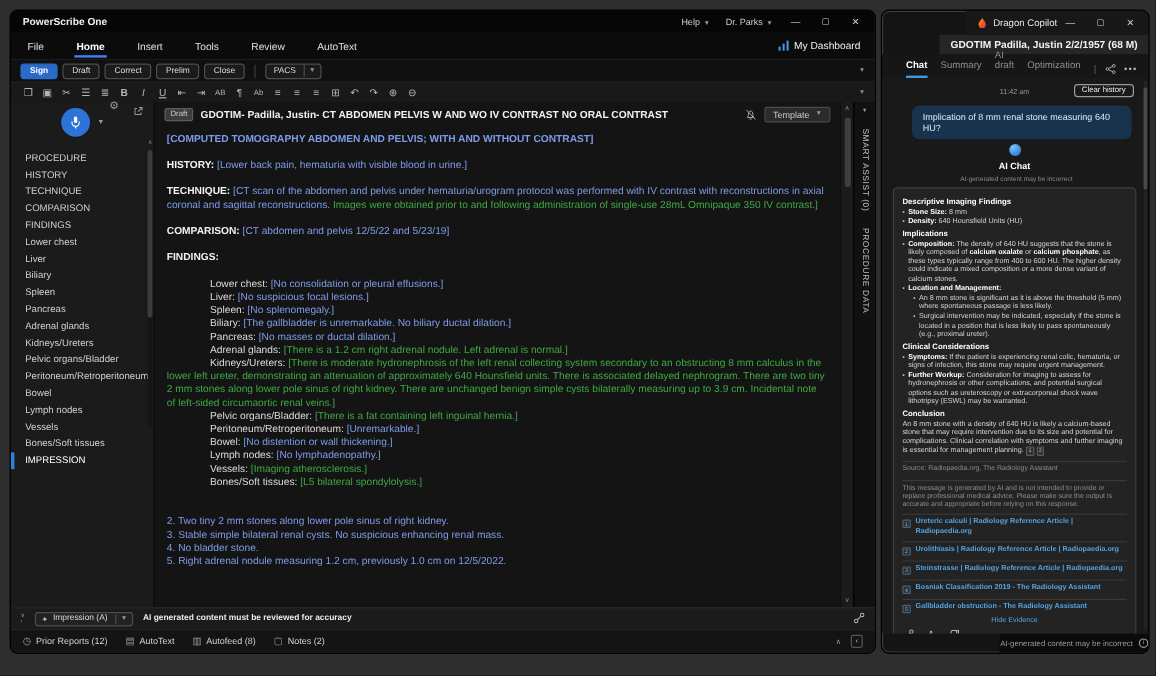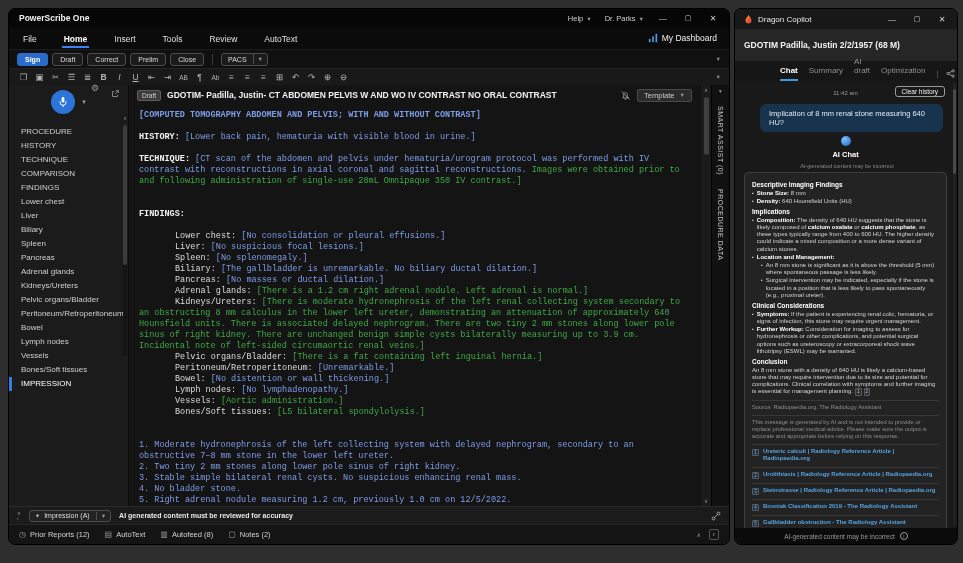--- a/index.html
+++ b/index.html
@@ -1,20 +1,20 @@
 <!DOCTYPE html>
 <html><head>
 <meta charset="utf-8">
 <style>
   * { margin:0; padding:0; box-sizing:border-box; }
   html,body { width:963px; height:563px; overflow:hidden; }
   body { background:#2e2e2e; font-family:"Liberation Sans", sans-serif; position:relative; color:#ddd; }
   .win { position:absolute; top:8px; background:#0c0c0c; border-radius:7px; overflow:hidden; display:flex; flex-direction:column; border:1px solid #000; box-shadow:0 0 0 1px #3a3a3a inset; }
   .win-main { left:8px; width:722px; height:537px; }
-  .win-cop  { left:734px; width:224px; height:537px; background:#141414; }
+  .win-cop  { left:734px; width:224px; height:537px; background:#141414;align-items:flex-end; }
 
   
   .titlebar { height:18px; display:flex; align-items:center; padding:0 10px; background:#060606; flex:none; }
   .titlebar .app-title { font-size:8.5px; font-weight:bold; color:#f0f0f0; }
   .tb-right { margin-left:auto; display:flex; align-items:center; gap:13px; font-size:7.5px; color:#cfcfcf; }
   .chev { font-size:5.5px; color:#999; margin-left:3px; }
   .winbtn { font-size:8px; color:#cfcfcf; width:12px; text-align:center; }
   .winbtn.max { font-size:7px; }
 
   
@@ -54,21 +54,21 @@
   .side-scroll .thumb { width:4px; height:140px; background:#3c3c3c; border-radius:2px; }
   .side-scroll-up { position:absolute; right:1px; top:30px; font-size:5px; color:#888; }
 
   .editor { flex:1; min-width:0; display:flex; flex-direction:column; background:#141414; }
   .report-header { height:20px; flex:none; display:flex; align-items:center; gap:6px; padding:0 8px; }
   .draft-chip { font-size:6.5px; color:#cfcfcf; background:#3d3d3d; border:1px solid #5d5d5d; border-radius:2px; padding:1px 4px; flex:none; }
   .report-title { font-size:8.5px; font-weight:bold; color:#f2f2f2; white-space:nowrap; overflow:hidden; }
   .header-right { margin-left:auto; display:flex; align-items:center; gap:6px; flex:none; }
   .template-btn { display:flex; align-items:center; gap:5px; font-size:7.5px; color:#c9c9c9; background:#2b2b2b; border:1px solid #4a4a4a; border-radius:2px; padding:1px 6px; }
   .doc { flex:1; padding:5px 12px 4px 10px; font-size:8.5px; line-height:11px; overflow:hidden; }
-  .doc-line { min-height:11px;font-family:Liberation Mono, monospace; }
+  .doc-line { min-height:11px; }
   .seg-w  { color:#dcdcdc;padding-left:36px; }
   .seg-wb { color:#f2f2f2; font-weight:bold; }
   .seg-bl { color:#7d9ce8; }
   .seg-blb{ color:#7d9ce8; font-weight:bold; }
   .seg-g  { color:#3fa944; }
 
   .vscroll { width:11px; flex:none; background:#1b1b1b; border-left:1px solid #101010; display:flex; flex-direction:column; align-items:center; padding:2px 0; }
   .vscroll .arrow { font-size:5.5px; color:#8a8a8a; }
   .vscroll .thumb { width:5px; height:58px; background:#3f3f3f; border-radius:3px; margin:4px 0; }
   .vscroll .track { flex:1; }
@@ -89,21 +89,21 @@
   .bottombar { height:20px; flex:none; display:flex; align-items:center; gap:15px; padding:0 10px; background:#141414; border-top:1px solid #262626; }
   .btab { display:flex; align-items:center; gap:4px; font-size:7.5px; color:#d2d2d2; }
   .btab .ticon { font-size:8px; color:#9a9a9a; }
   .bottom-right { margin-left:auto; display:flex; align-items:center; gap:8px; }
   .collapse-up { font-size:6px; color:#999; }
   .collapse-box { border:1px solid #555; border-radius:2px; font-size:6.5px; color:#bbb; padding:1px 3px; }
 
   
   .cop-title { height:20px; flex:none; display:flex; align-items:center; gap:5px; padding:0 9px; background:#181818; }
   .cop-title .t { font-size:8px; color:#e8e8e8; }
-  .cop-patient { height:32px; flex:none; background:#262626; display:flex; align-items:center; padding:0 9px; font-size:8.5px; font-weight:bold; color:#f2f2f2; }
+  .cop-patient { height:16px; flex:none; background:#262626; display:flex; align-items:center; padding:0 9px; font-size:8.5px; font-weight:bold; color:#f2f2f2; }
   .cop-tabs { height:20px; flex:none; display:flex; align-items:flex-end; gap:11px; padding:0 9px; background:#161616; }
   .cop-tab { font-size:8px; color:#8f8f8f; padding-bottom:4px; border-bottom:2px solid transparent; }
   .cop-tab.active { color:#fff; font-weight:bold; border-bottom-color:#3f9ae0; }
   .cop-tabs-right { margin-left:auto; display:flex; align-items:center; gap:7px; padding-bottom:3px; }
   .cop-tabs-right .bar { color:#666; font-size:8px; }
   .cop-tabs-right .more { color:#b5b5b5; font-size:8px; letter-spacing:1px; }
 
   .cop-chat { flex:1; min-height:0; background:#191919; padding:5px 10px 2px 9px; position:relative; overflow:hidden; }
   .chat-scroll { position:absolute; right:1px; top:2px; bottom:2px; width:3px; background:#222; border-radius:2px; }
   .chat-scroll .thumb { width:3px; height:85px; background:#4a4a4a; border-radius:2px; margin-top:6px; }
@@ -278,39 +278,39 @@
           </div>
         </div>
       </div>
       <div class="doc" id="doc">
           <div class="doc-line"><span class="seg-blb">[COMPUTED TOMOGRAPHY ABDOMEN AND PELVIS; WITH AND WITHOUT CONTRAST]</span></div>
           <div class="doc-line">&nbsp;</div>
           <div class="doc-line"><span class="seg-wb">HISTORY: </span><span class="seg-bl">[Lower back pain, hematuria with visible blood in urine.]</span></div>
           <div class="doc-line">&nbsp;</div>
           <div class="doc-line"><span class="seg-wb">TECHNIQUE: </span><span class="seg-bl">[CT scan of the abdomen and pelvis under hematuria/urogram protocol was performed with IV contrast with reconstructions in axial coronal and sagittal reconstructions. </span><span class="seg-g">Images were obtained prior to and following administration of single-use 28mL Omnipaque 350 IV contrast.]</span></div>
           <div class="doc-line">&nbsp;</div>
+          <div class="doc-line"><span class="seg-wb">COMPARISON: </span><span class="seg-bl">[CT abdomen and pelvis 12/5/22 and 5/23/19]</span></div>
           <div class="doc-line">&nbsp;</div>
           <div class="doc-line"><span class="seg-wb">FINDINGS:</span></div>
           <div class="doc-line">&nbsp;</div>
           <div class="doc-line"><span class="seg-w">Lower chest: </span><span class="seg-bl">[No consolidation or pleural effusions.]</span></div>
           <div class="doc-line"><span class="seg-w">Liver: </span><span class="seg-bl">[No suspicious focal lesions.]</span></div>
           <div class="doc-line"><span class="seg-w">Spleen: </span><span class="seg-bl">[No splenomegaly.]</span></div>
           <div class="doc-line"><span class="seg-w">Biliary: </span><span class="seg-bl">[The gallbladder is unremarkable. No biliary ductal dilation.]</span></div>
           <div class="doc-line"><span class="seg-w">Pancreas: </span><span class="seg-bl">[No masses or ductal dilation.]</span></div>
           <div class="doc-line"><span class="seg-w">Adrenal glands: </span><span class="seg-g">[There is a 1.2 cm right adrenal nodule. Left adrenal is normal.]</span></div>
           <div class="doc-line"><span class="seg-w">Kidneys/Ureters: </span><span class="seg-g">[There is moderate hydronephrosis of the left renal collecting system secondary to an obstructing 8 mm calculus in the lower left ureter, demonstrating an attenuation of approximately 640 Hounsfield units. There is associated delayed nephrogram. There are two tiny 2 mm stones along lower pole sinus of right kidney. There are unchanged benign simple cysts bilaterally measuring up to 3.9 cm. Incidental note of left-sided circumaortic renal veins.]</span></div>
           <div class="doc-line"><span class="seg-w">Pelvic organs/Bladder: </span><span class="seg-g">[There is a fat containing left inguinal hernia.]</span></div>
           <div class="doc-line"><span class="seg-w">Peritoneum/Retroperitoneum: </span><span class="seg-bl">[Unremarkable.]</span></div>
           <div class="doc-line"><span class="seg-w">Bowel: </span><span class="seg-bl">[No distention or wall thickening.]</span></div>
           <div class="doc-line"><span class="seg-w">Lymph nodes: </span><span class="seg-bl">[No lymphadenopathy.]</span></div>
-          <div class="doc-line"><span class="seg-w">Vessels: </span><span class="seg-g">[Aortic administration.]</span></div>
+          <div class="doc-line"><span class="seg-w">Vessels: </span><span class="seg-g">[Imaging atherosclerosis.]</span></div>
           <div class="doc-line"><span class="seg-w">Bones/Soft tissues: </span><span class="seg-g">[L5 bilateral spondylolysis.]</span></div>
           <div class="doc-line">&nbsp;</div>
           <div class="doc-line">&nbsp;</div>
-          <div class="doc-line"><span class="seg-bl">1.  Moderate hydronephrosis of the left collecting system with delayed nephrogram, secondary to an obstructive 7–8 mm stone in the lower left ureter.</span></div>
           <div class="doc-line"><span class="seg-bl">2.  Two tiny 2 mm stones along lower pole sinus of right kidney.</span></div>
           <div class="doc-line"><span class="seg-bl">3.  Stable simple bilateral renal cysts. No suspicious enhancing renal mass.</span></div>
           <div class="doc-line"><span class="seg-bl">4.  No bladder stone.</span></div>
           <div class="doc-line"><span class="seg-bl">5.  Right adrenal nodule measuring 1.2 cm, previously 1.0 cm on 12/5/2022.</span></div>
         </div>
     </div>
 
     <div class="vscroll">
       <span class="arrow">∧</span>
       <div class="thumb"></div>

